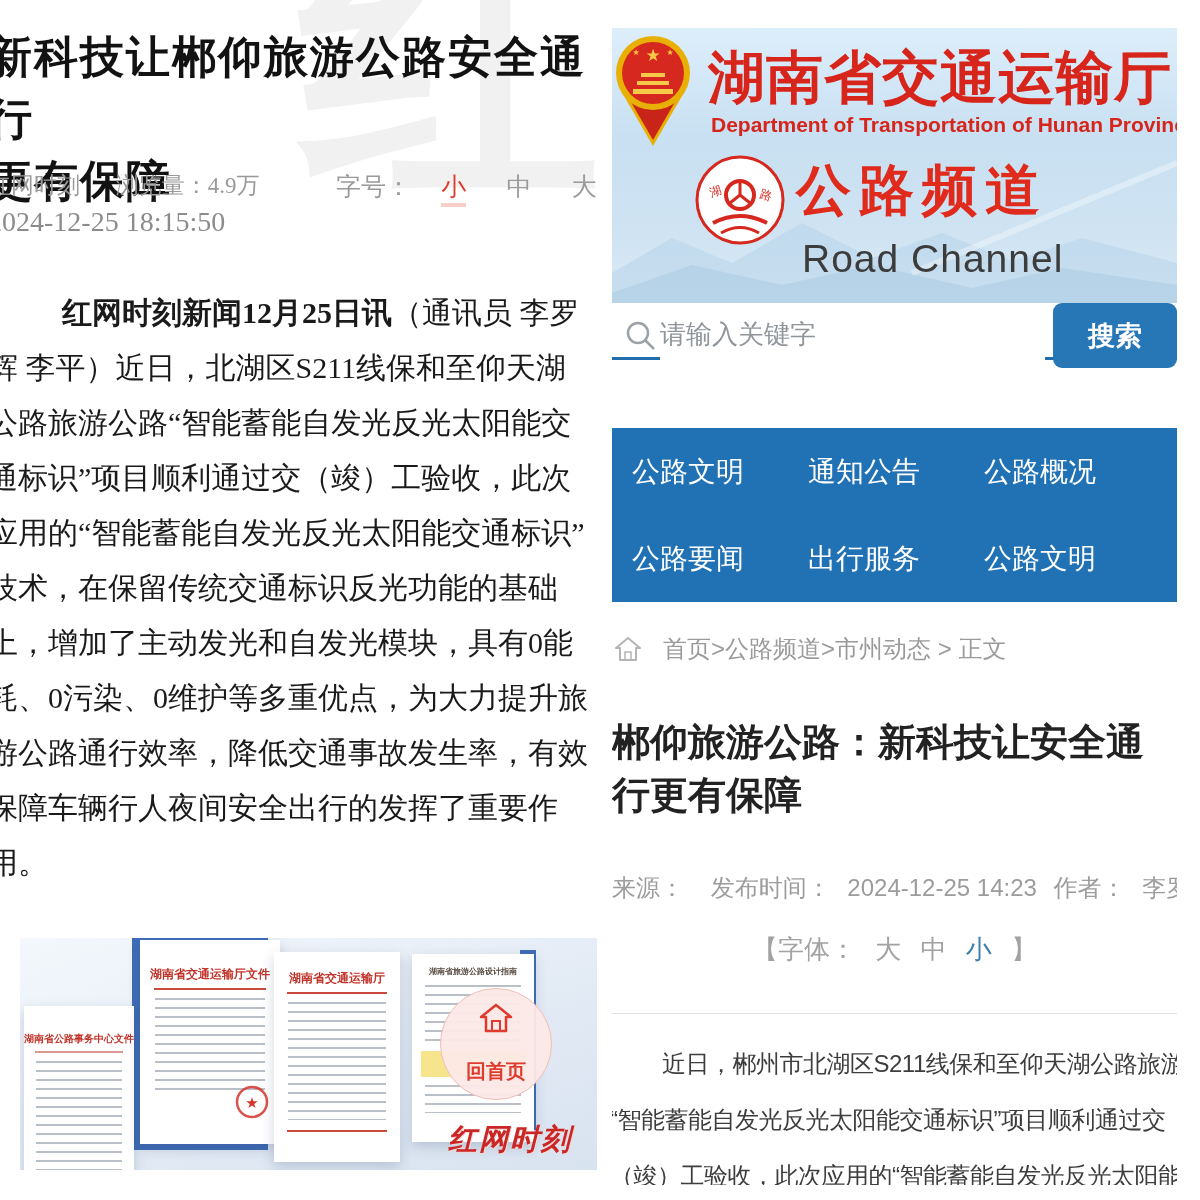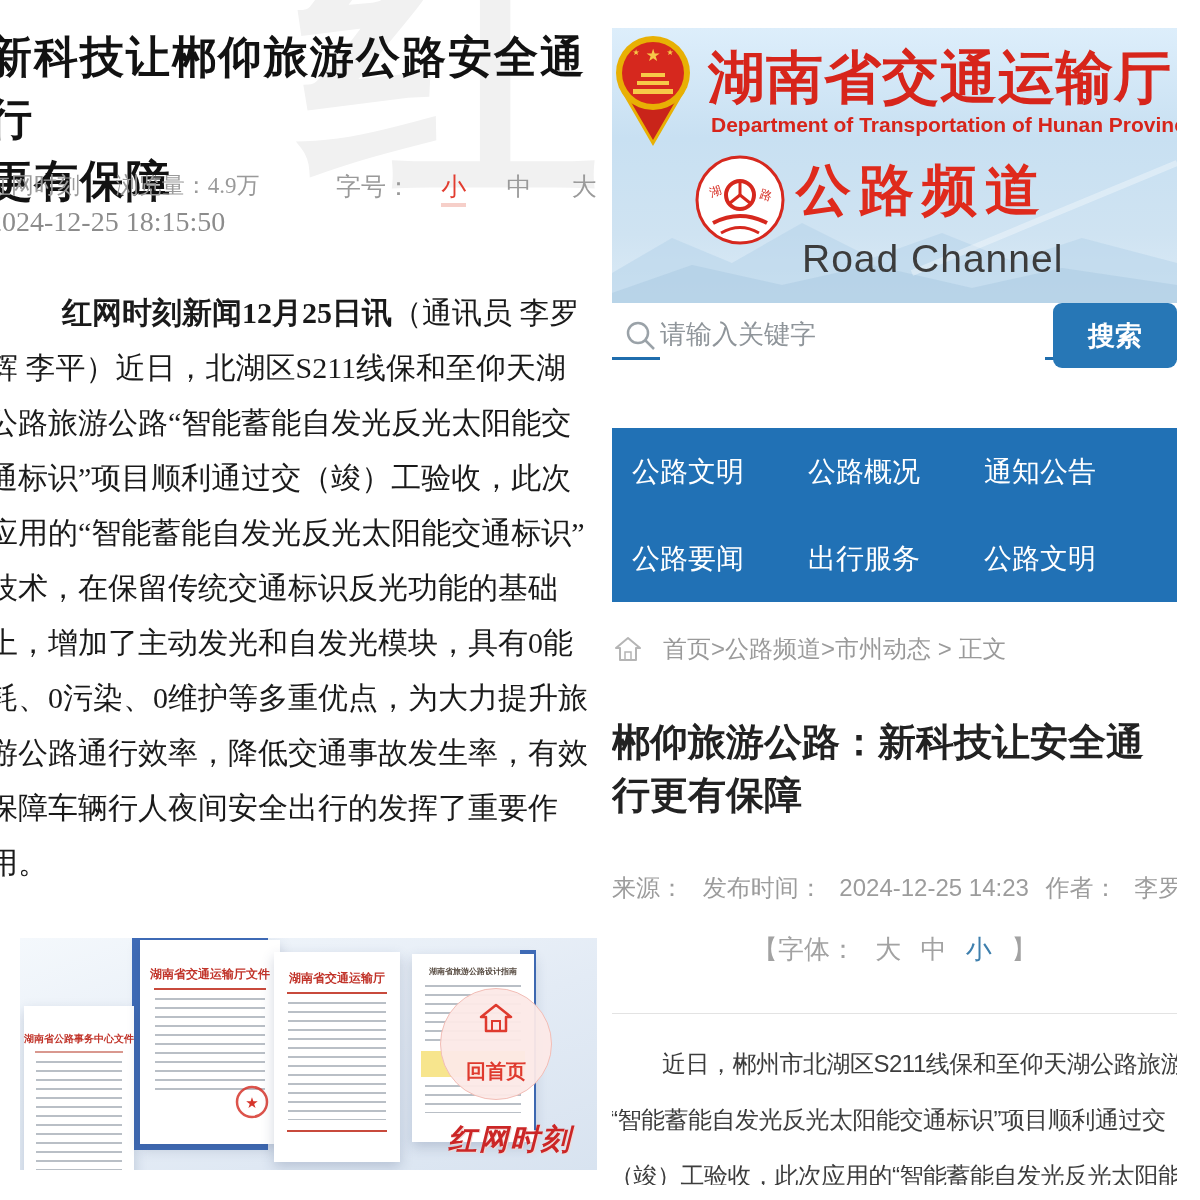--- a/index.html
+++ b/index.html
@@ -102,21 +102,21 @@
 
   .breadcrumb { position:absolute; left:2px; top:633px; height:32px;
     display:flex; align-items:center; cursor:pointer;gap:8px; }
   .breadcrumb .bc-text { margin-left:13px; font-size:24px; color:#9a9a9a; }
 
   .rp-title { position:absolute; left:0; top:716px; width:565px; text-align:left;
     font-size:38px; line-height:53px; font-weight:bold; color:#222;
     white-space:pre-line; }
   .rp-meta { position:absolute; left:0; top:872px; width:565px; font-size:24px;
     color:#9c9c9c; white-space:nowrap; }
-  .rp-meta .gap-lg { margin-right:12px; }
+  .rp-meta .gap-lg { margin-right:20px; }
   .rp-meta .gap { margin-right:10px; }
   .rp-fontrow { position:absolute; left:0; top:932px; width:565px; text-align:center;
     font-size:26px; color:#a2a2a2; }
   .rp-fontrow span { margin:0 6px; }
   .rp-fontrow .fs { cursor:pointer; }
   .rp-fontrow .fs.blue { color:#3e7fad; }
   .rp-divider { position:absolute; left:0; top:1013px; width:565px; height:0;
     border-top:1px solid #e3e3e3; }
   .rp-body { position:absolute; left:-2px; top:1036px; width:575px;
     font-size:24px; line-height:56px; color:#3d3d3d; letter-spacing:-0.5px;
@@ -251,22 +251,22 @@
     <svg class="search-icon" width="34" height="34" viewBox="0 0 34 34">
       <circle cx="14" cy="14" r="10" fill="none" stroke="#9aa2a8" stroke-width="2.5"></circle>
       <line x1="21" y1="21" x2="30" y2="30" stroke="#9aa2a8" stroke-width="2.5"></line>
     </svg>
     <input type="text" placeholder="请输入关键字" style="">
     <button class="search-btn">搜索</button>
   </div>
 
   <div class="nav">
     <div class="nav-item">公路文明</div>
+    <div class="nav-item">通知公告</div>
     <div class="nav-item">公路概况</div>
-    <div class="nav-item">通知公告</div>
     <div class="nav-item">公路要闻</div>
     <div class="nav-item">出行服务</div>
     <div class="nav-item">公路文明</div>
   </div>
 
   <div class="breadcrumb">
     <svg width="28" height="26" viewBox="0 0 28 26">
       <path d="M14 2 L26 12 H22 V24 H6 V12 H2 Z" fill="none" stroke="#b5b5b5" stroke-width="2" stroke-linejoin="round"></path>
       <rect x="11" y="16" width="6" height="8" fill="none" stroke="#b5b5b5" stroke-width="1.5"></rect>
     </svg>

